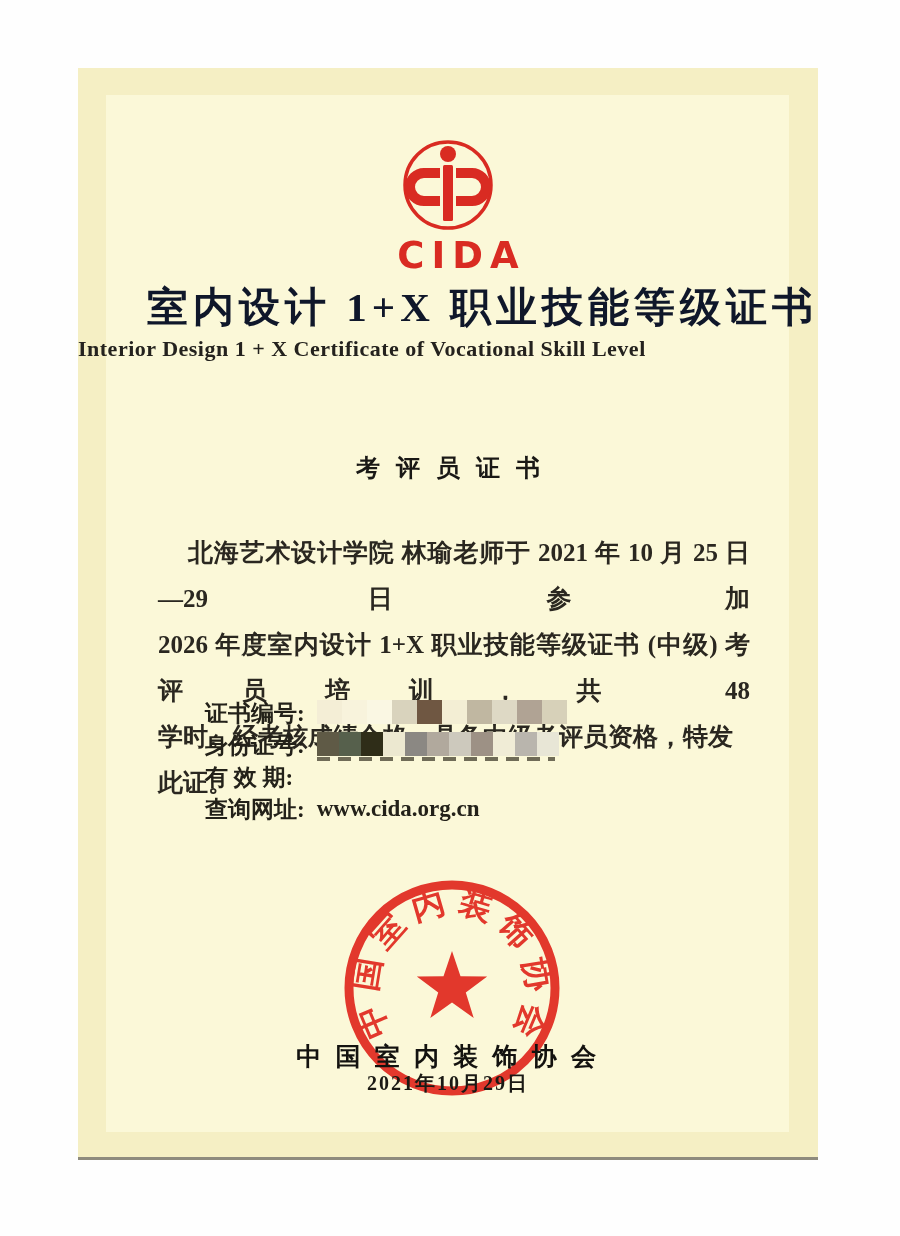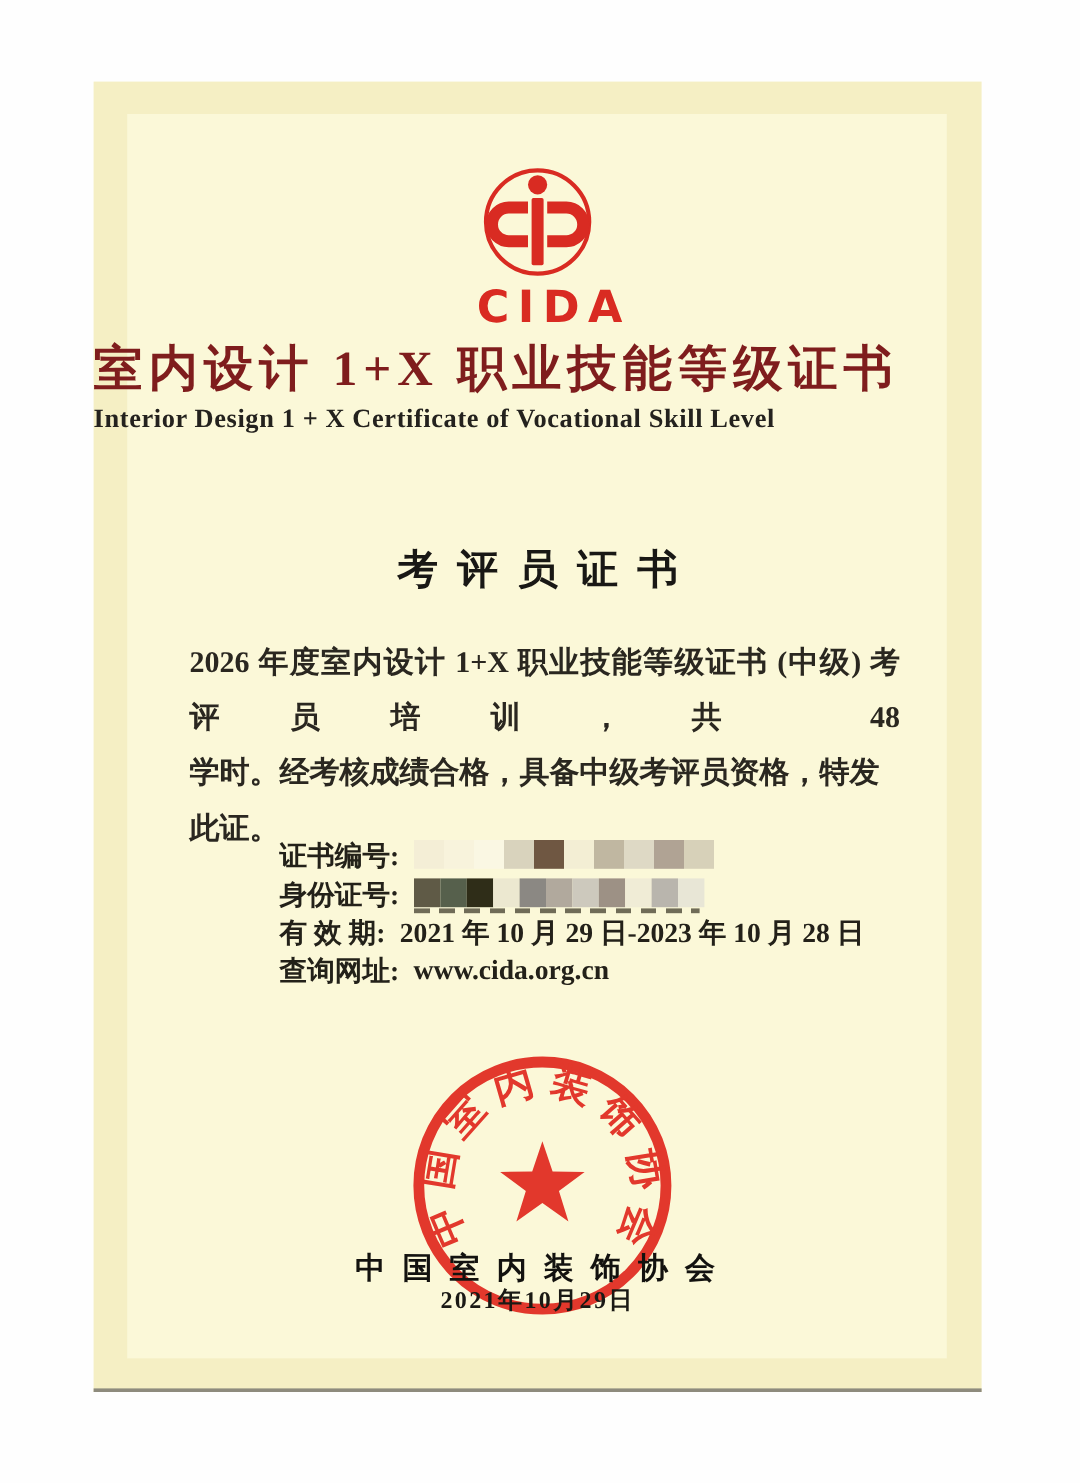--- a/index.html
+++ b/index.html
@@ -25,43 +25,43 @@
   
   .logo-wrap{position:absolute;left:0;right:0;top:70px;display:flex;justify-content:center;}
   .wordmark{
     position:absolute;left:0;right:0;top:166px;text-align:center;
     font-family:"DejaVu Sans","Liberation Sans",sans-serif;
     font-weight:900;font-size:37px;letter-spacing:7px;color:#d92b22;padding-left:27px;
   }
 
   
   .title-zh{
-    position:absolute;left:0;right:0;top:212px;text-align:left;
-    font-size:41px;font-weight:700;letter-spacing:5px;color:#7f1d1d;white-space:nowrap;
+    position:absolute;left:0;right:0;top:212px;text-align:right;
+    font-size:41px;font-weight:700;letter-spacing:5px;color:#0f172a;white-space:nowrap;
   }
   .title-en{
     position:absolute;left:0;right:0;top:268px;
     font-size:22px;font-weight:600;letter-spacing:.5px;color:#24221e;white-space:nowrap;
   }
   .cert-type{
     position:absolute;left:0;right:0;top:384px;text-align:center;
-    font-size:34px;font-weight:700;letter-spacing:16px;text-indent:16px;color:#191815;white-space:nowrap;
+    font-size:24px;font-weight:700;letter-spacing:16px;text-indent:16px;color:#191815;white-space:nowrap;
   }
 
   
   .para{
     position:absolute;left:80px;top:462px;width:592px;
     font-size:25px;font-weight:600;line-height:46px;color:#2a2720;
   }
   .para-line{text-align:justify;text-align-last:justify;white-space:normal;}
   .para-line.first{text-indent:30px;}
   .para-line.last{text-align:left;text-align-last:left;}
 
   
-  .details{position:absolute;left:127px;top:629px;font-size:23px;font-weight:700;color:#232119;margin-left:28px;}
+  .details{position:absolute;left:127px;top:629px;font-size:23px;font-weight:700;color:#232119;}
   .detail-row{display:flex;align-items:center;height:32px;white-space:nowrap;}
   .detail-label{margin-right:12px;}
   .mosaic{display:inline-flex;position:relative;top:-1px;}
   .mblock{display:inline-block;width:25px;height:24px;}
   .mosaic.narrow .mblock{width:22px;}
   .digit-remnants{
     position:absolute;left:0;bottom:-5px;width:238px;height:4px;opacity:.75;
     background:repeating-linear-gradient(90deg,#413d2c 0 13px,transparent 13px 21px);
   }
   .detail-value{font-weight:700;}
@@ -95,20 +95,21 @@
         <path d="M64 35 H80 a 13.5 13.5 0 0 1 0 28 H64" fill="none" stroke="#d92b22" stroke-width="10"></path>
       </svg>
     </div>
     <div class="wordmark">CIDA</div>
 
     <div class="title-zh">室内设计 1+X 职业技能等级证书</div>
     <div class="title-en">Interior Design 1 + X Certificate of Vocational Skill Level</div>
     <div class="cert-type">考评员证书</div>
 
     <div class="para">
+      <div class="para-line first">北海艺术设计学院 林瑜老师于 2021 年 10 月 25 日—29 日参加</div>
       <div class="para-line">2026 年度室内设计 1+X 职业技能等级证书 (中级) 考评员培训，共 48</div>
       <div class="para-line last">学时。经考核成绩合格，具备中级考评员资格，特发此证。</div>
     </div>
 
     <div class="details">
       <div class="detail-row">
         <span class="detail-label">证书编号:</span>
         <span class="mosaic">
             <span class="mblock" style="background: rgb(244, 238, 214);"></span>
             <span class="mblock" style="background: rgb(248, 243, 220);"></span>
@@ -134,21 +135,20 @@
             <span class="mblock" style="background: rgb(177, 169, 157);"></span>
             <span class="mblock" style="background: rgb(205, 201, 189);"></span>
             <span class="mblock" style="background: rgb(157, 145, 133);"></span>
             <span class="mblock" style="background: rgb(240, 236, 214);"></span>
             <span class="mblock" style="background: rgb(185, 181, 173);"></span>
             <span class="mblock" style="background: rgb(232, 230, 214);"></span>
           </span>
       </div>
       <div class="detail-row">
         <span class="detail-label">有 效 期:</span>
-        <span class="detail-value">2021 年 10 月 29 日-2023 年 10 月 28 日</span>
       </div>
       <div class="detail-row">
         <span class="detail-label">查询网址:</span>
         <span class="detail-value">www.cida.org.cn</span>
       </div>
     </div>
 
     <svg class="seal" id="seal-svg" viewBox="0 0 230 230">
         <circle cx="115" cy="115" r="103" fill="none" stroke="#e0281e" stroke-width="9"></circle>
         <text transform="translate(35.8 148.6) rotate(-113.0)" fill="#e0281e" font-size="33" font-weight="700" text-anchor="middle" dominant-baseline="central" font-family="&quot;Liberation Serif&quot;,&quot;DejaVu Serif&quot;,serif">中</text>

